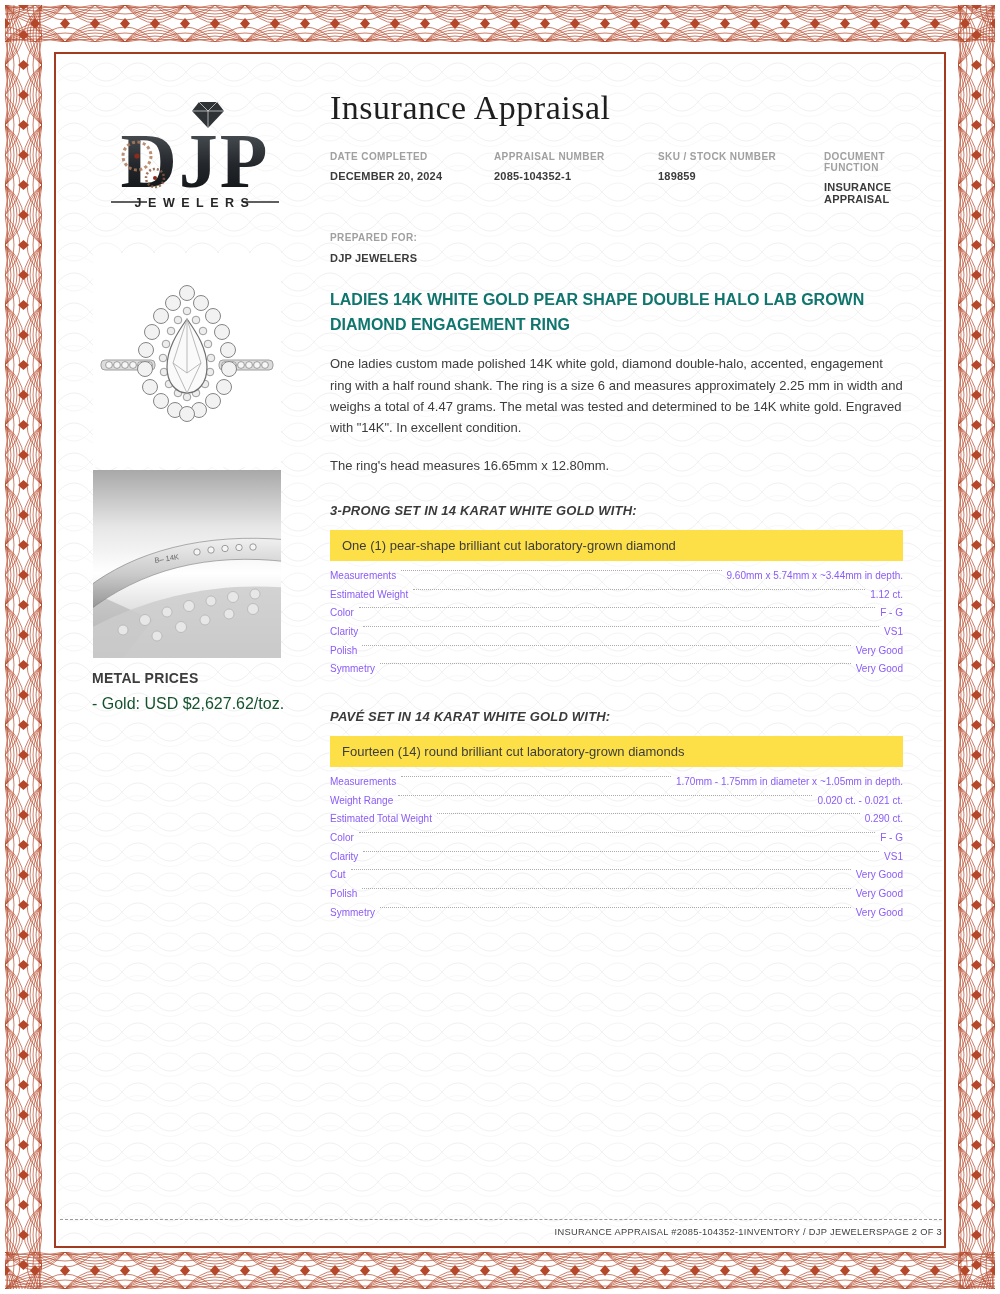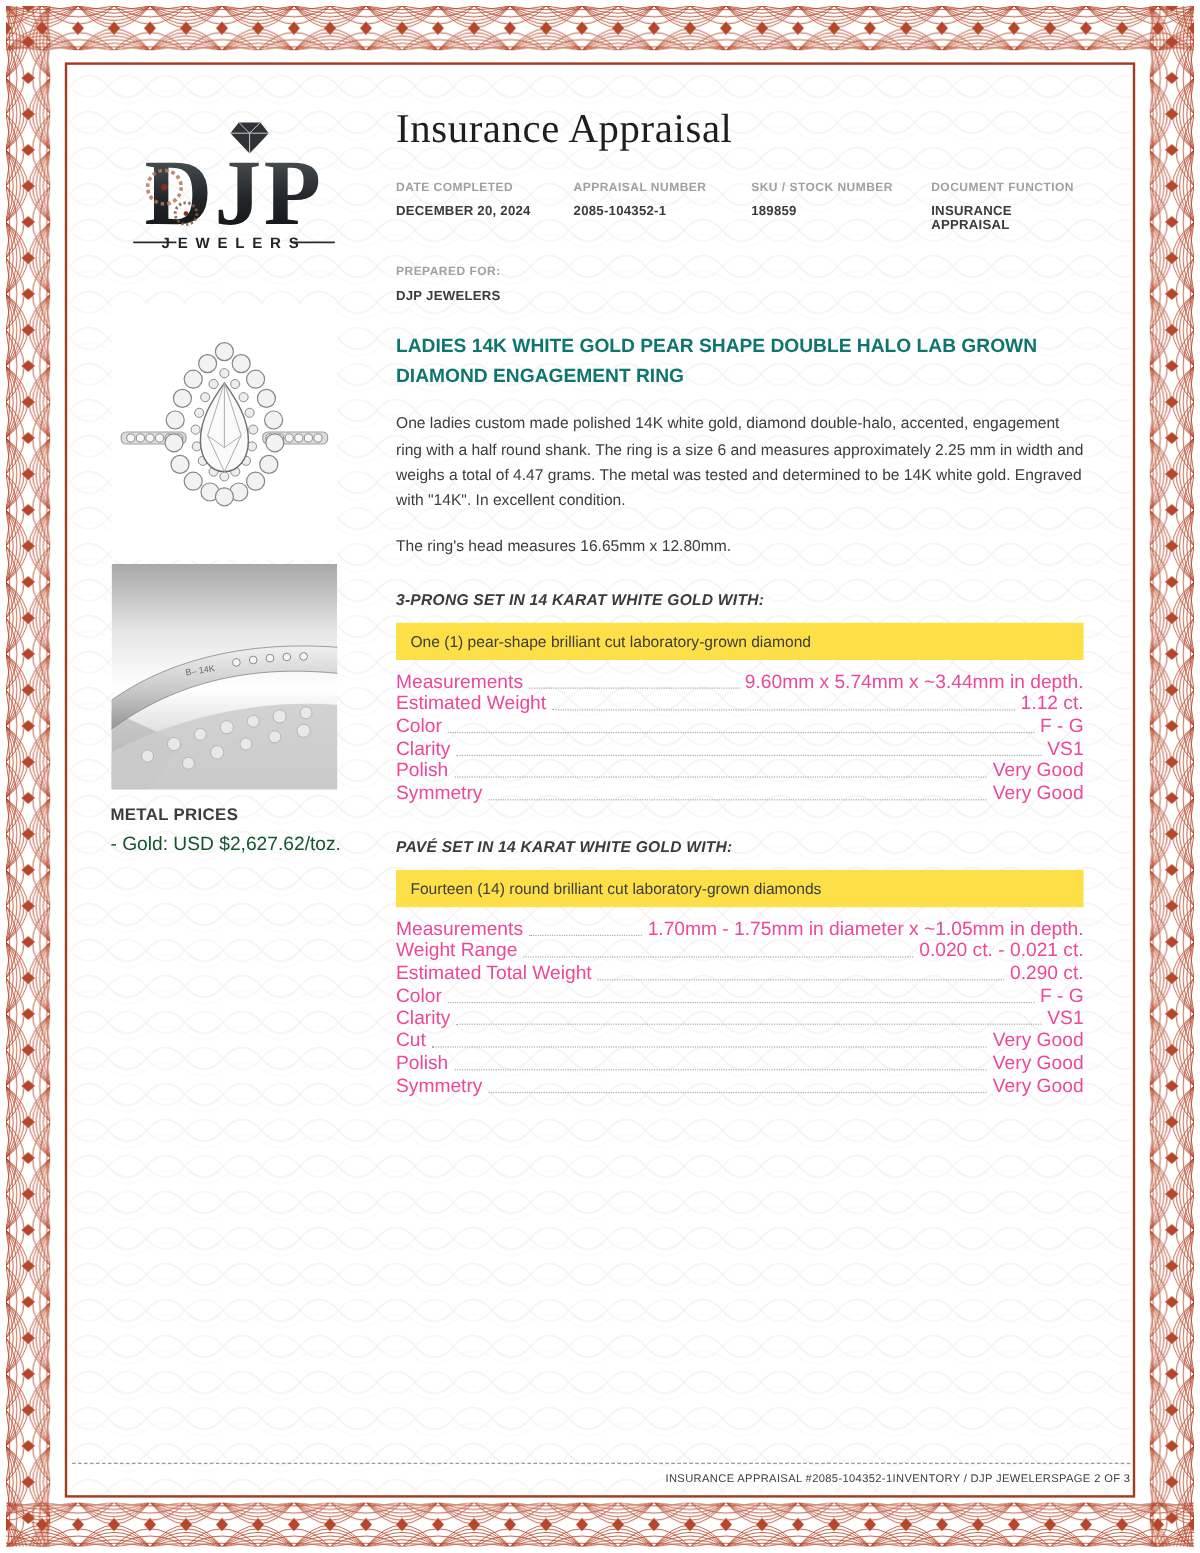--- a/index.html
+++ b/index.html
@@ -16,32 +16,32 @@
   .photo1{top:253px;width:188px;height:214px;}
   .photo2{top:470px;width:188px;height:188px;}
   .metal{position:absolute;left:92px;top:670px;width:220px;}
   .metal h3{margin:0;font-size:14px;font-weight:700;letter-spacing:.3px;color:#3c3c3c;}
   .metal .mline{margin-top:9px;font-size:16px;color:#14532d;}
 
   
   .rightcol{position:absolute;left:330px;top:88px;width:573px;}
   h1.doctitle{margin:0;font-family:"Liberation Serif",serif;font-weight:400;
               font-size:34px;line-height:1.2;color:#1e1e1e;letter-spacing:.5px;}
-  .metagrid{display:grid;grid-template-columns:148px 148px 150px 1fr;margin-top:22px;}
+  .metagrid{display:grid;grid-template-columns:148px 148px 150px 1fr;margin-top:22px;gap:16px;}
   .mlabel{font-size:10px;font-weight:700;color:#a0a0a0;letter-spacing:.4px;}
   .mvalue{font-size:11px;font-weight:700;color:#3b3b3b;margin-top:8px;letter-spacing:.2px;}
   .prepgrid{display:grid;grid-template-columns:192px 1fr;margin-top:27px;}
   .prepgrid .mvalue{line-height:1.45;}
   .prodtitle{margin-top:21px;font-size:16px;font-weight:700;line-height:1.55;color:#0f766e;}
   .para{margin-top:16px;font-size:13px;line-height:1.64;color:#3d3d3d;}
   .section{margin-top:27px;}
   .sechead{font-size:13px;font-weight:700;color:#3b3b3b;letter-spacing:.2px;font-style:italic;}
   .stonebar{margin-top:12px;background:#fde047;padding:8px 12px;font-size:13px;color:#3d3d3d;}
   .rows{margin-top:9px;}
-  .specrow{display:flex;align-items:flex-end;height:18.7px;font-size:16px;color:#ec4899;}
+  .specrow{display:flex;align-items:flex-start;height:18.7px;font-size:10px;color:#8b5cf6;}
   .specrow .dots{flex:1;border-bottom:1px dotted #acacac;margin:0 5px 4px 5px;}
   .specrow .val{white-space:nowrap;}
 
   
   .footer{position:absolute;left:60px;right:58px;top:1219px;border-top:1px dashed #9b9b9b;
           display:flex;justify-content:flex-end;padding-top:7px;
           font-size:9.3px;letter-spacing:.3px;color:#3e3e3e;font-weight:400;}
 </style>
 </head>
 <body>

